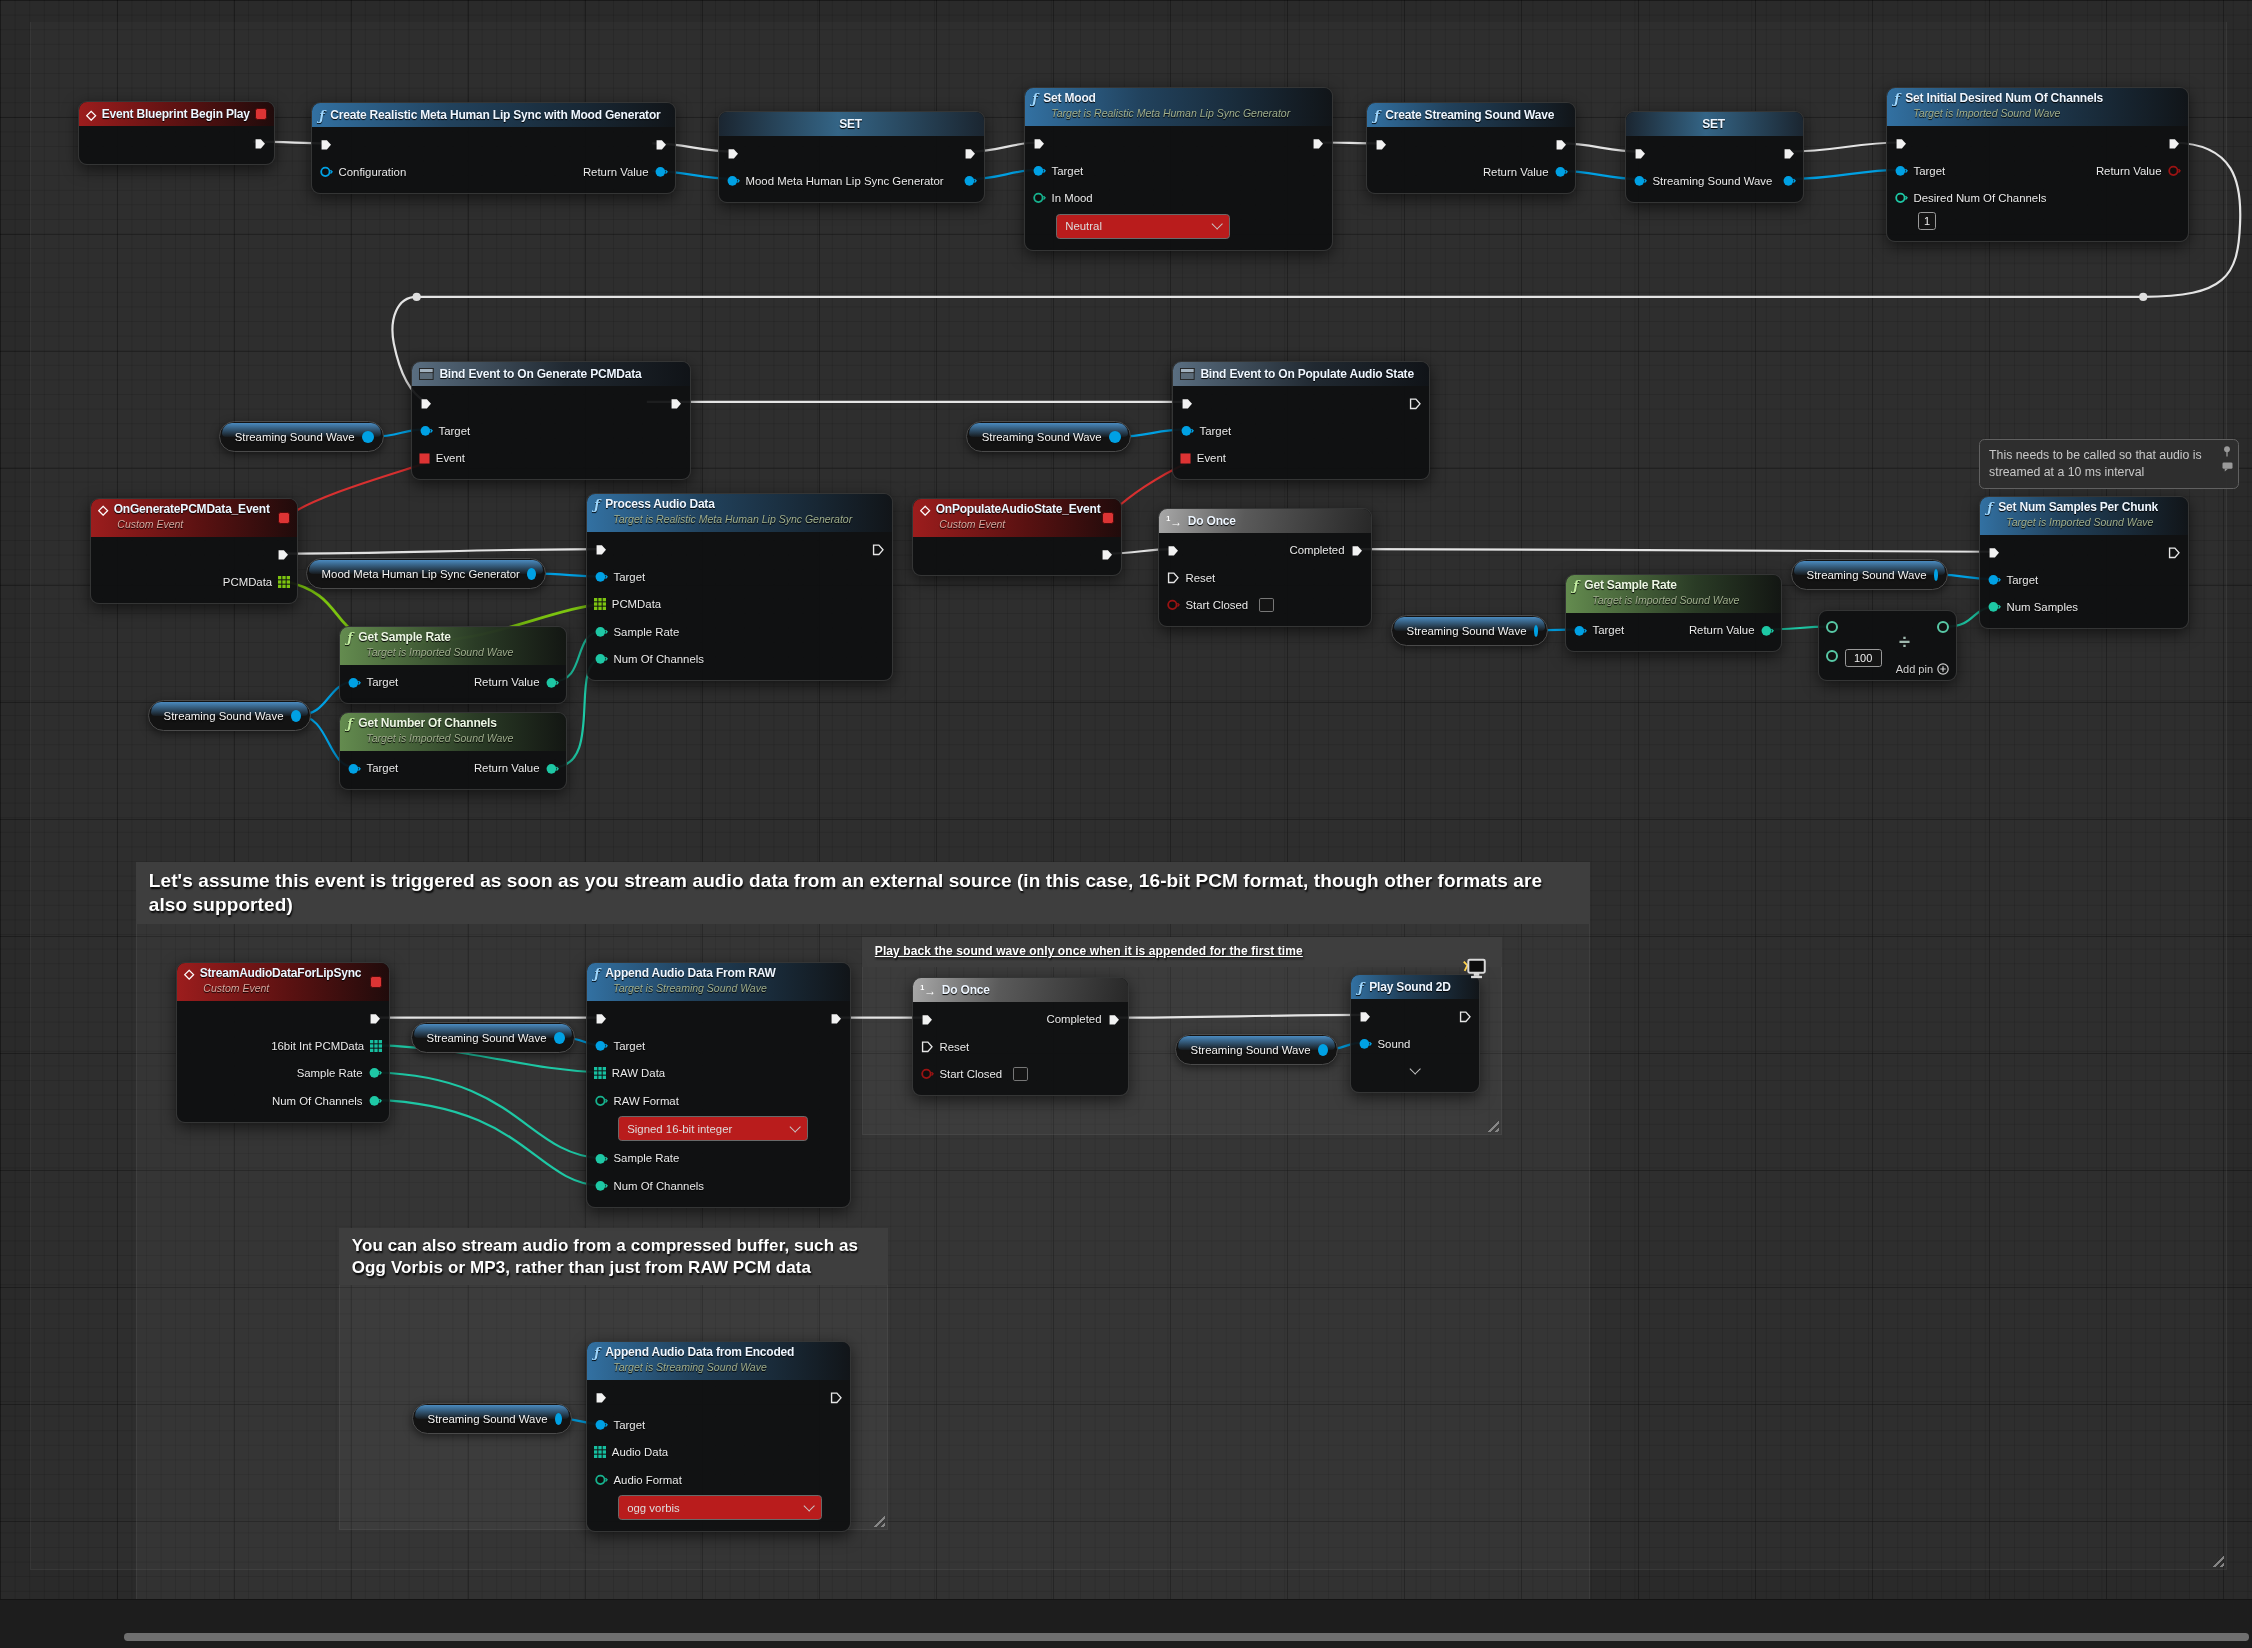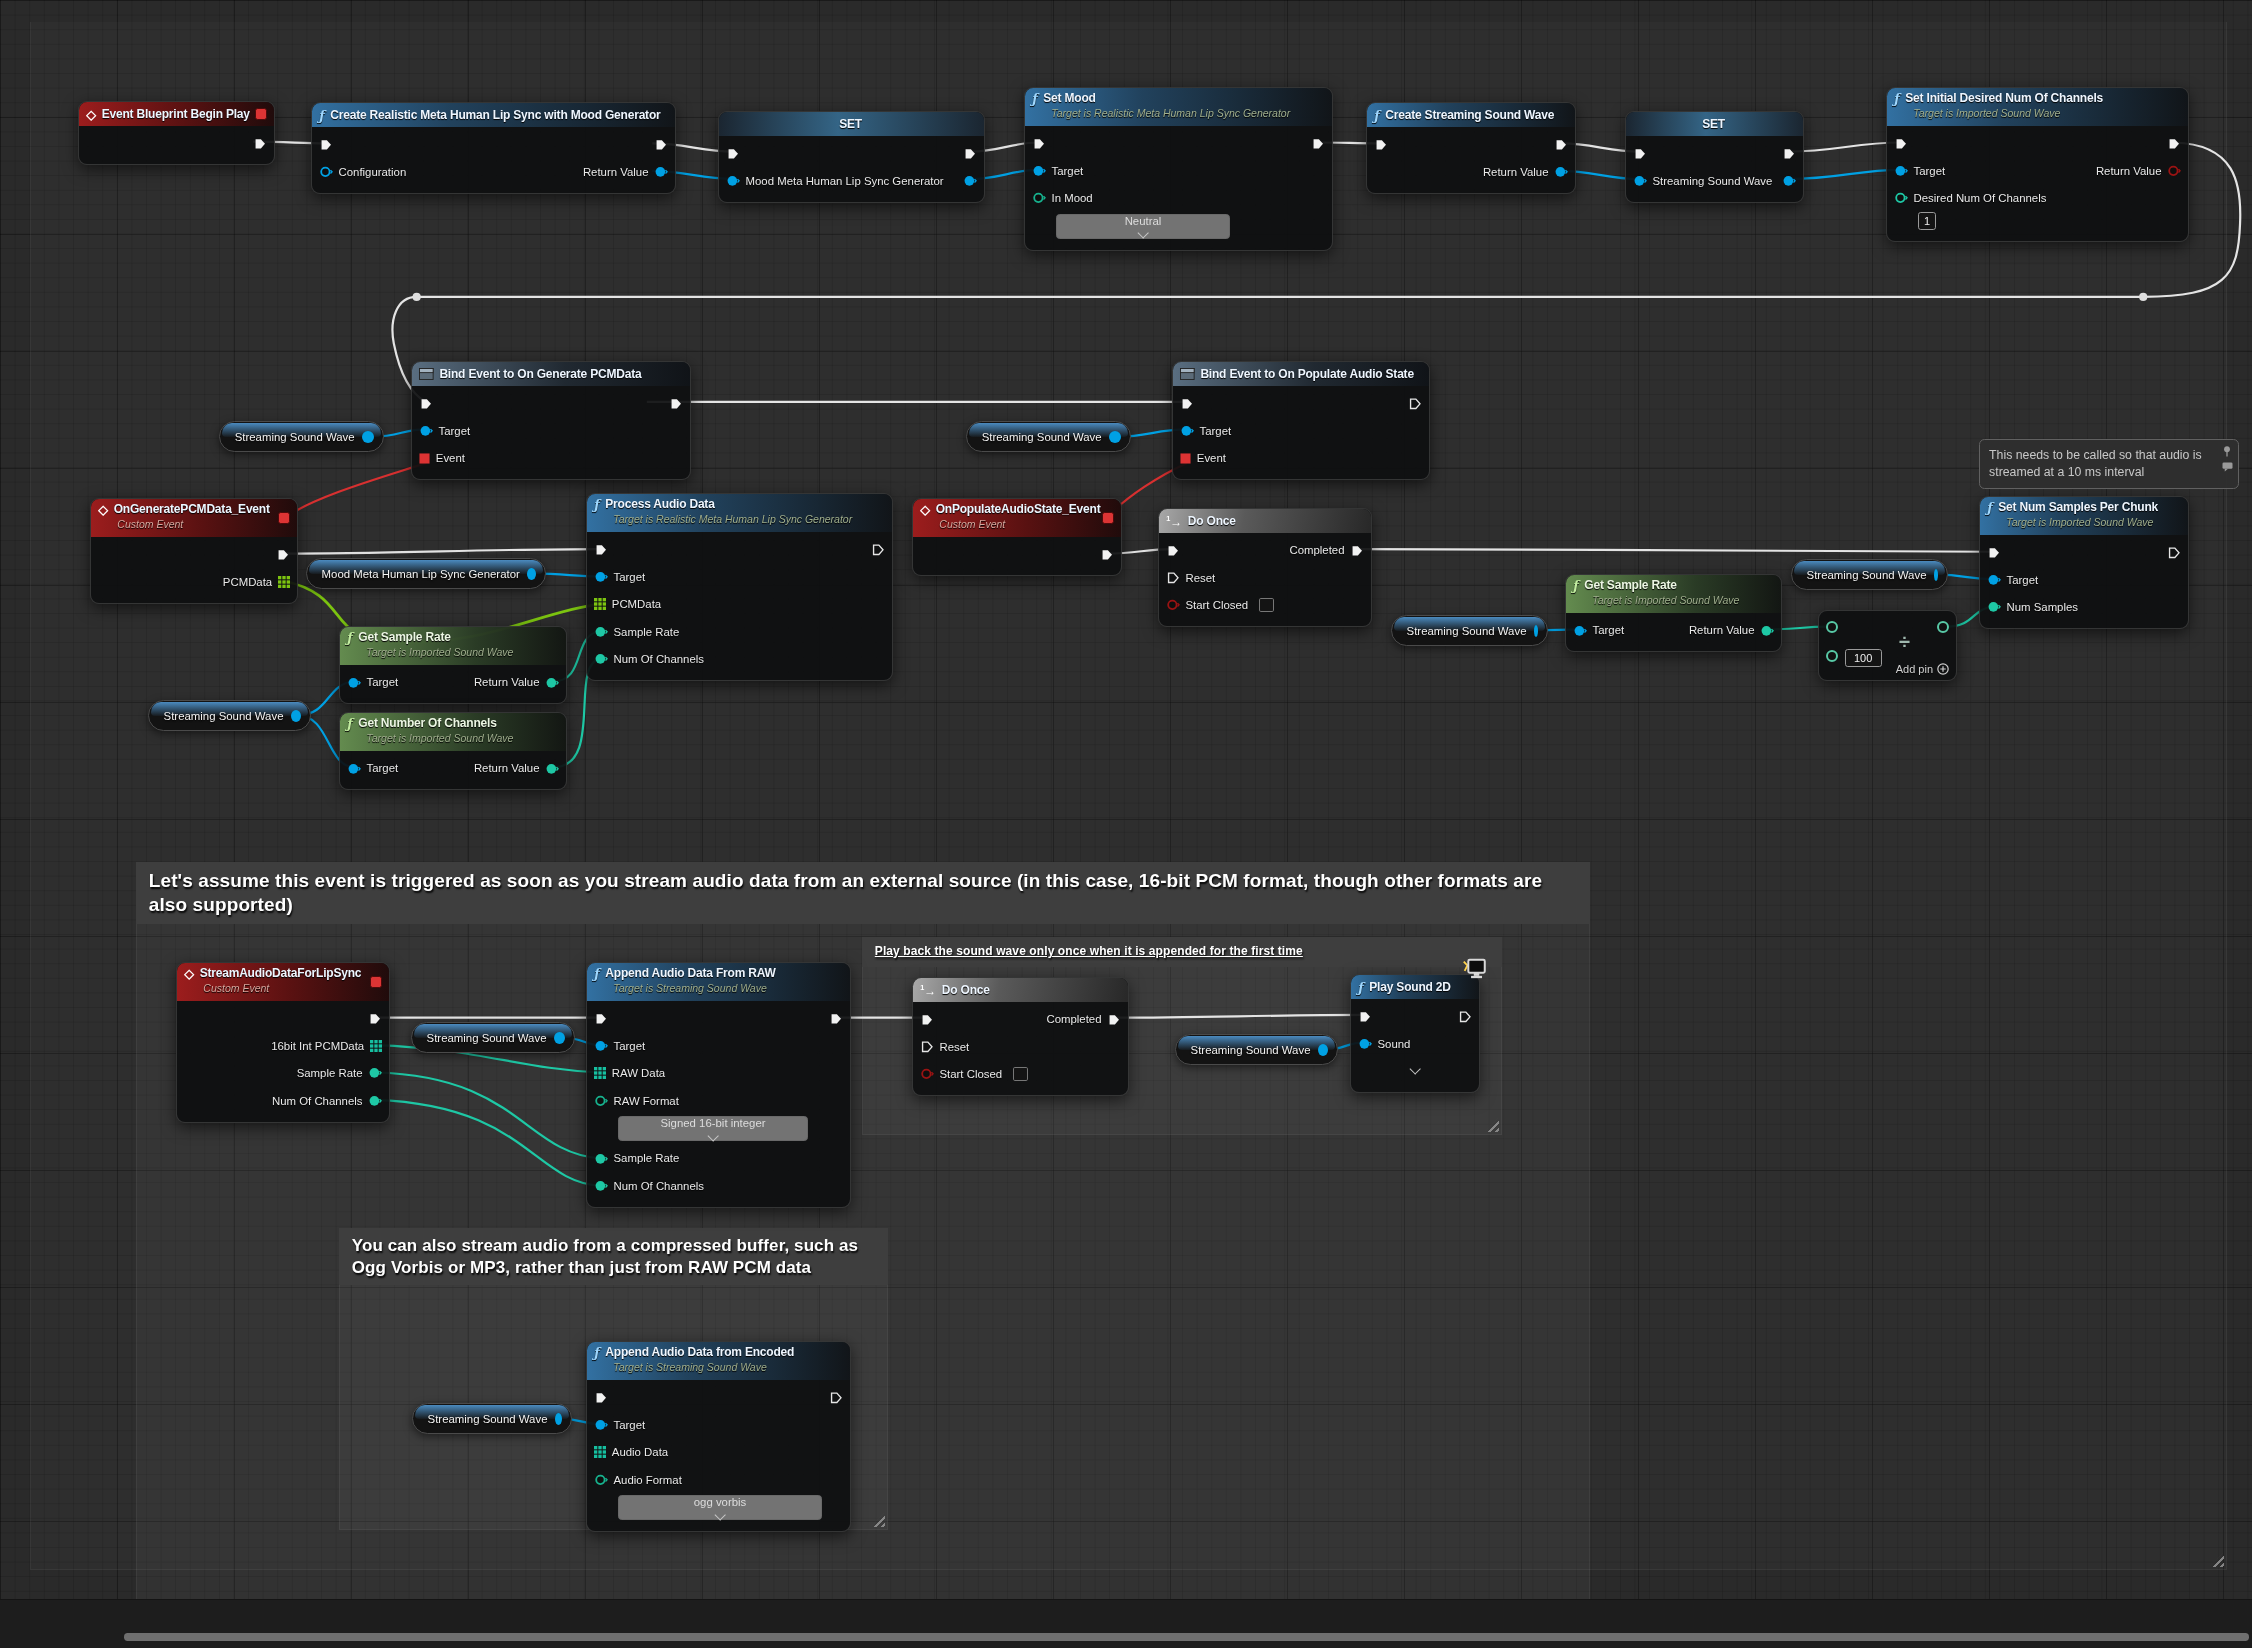--- a/index.html
+++ b/index.html
@@ -46,22 +46,22 @@
   .t-bind .hdr{background:linear-gradient(90deg, rgba(96,118,138,.92), rgba(36,46,56,.82) 55%, rgba(16,20,25,.8));}
   .badge{position:absolute;right:7.3px;top:50%;margin-top:-6.4px;width:12px;height:12px;background:#dc3434;
          border:1.8px solid #4d0a0a;border-radius:2.7px;box-sizing:border-box;}
   .body{padding:3.7px 0 7.3px;}
   .row{height:27.4px;display:flex;align-items:center;padding:0 7.3px;gap:6.4px;box-sizing:border-box;}
   .row.between{justify-content:space-between;}
   .row.rightonly{justify-content:flex-end;}
   .pside{display:flex;align-items:center;gap:5.5px;}
   .plabel{font-size:11.4px;color:#eaeaea;white-space:nowrap;text-shadow:0 0.9px 0.9px #000;}
   .pin{display:flex;align-items:center;}
-  .subdd{margin:1.8px 7.3px 3.7px 31px;height:25px;border:0.9px solid #696969;background:#737373;border-radius:3.7px;
-         display:flex;align-items:center;justify-content:space-between;padding:0 8.2px;box-sizing:border-box;flex-direction:column;}
+  .subdd{margin:1.8px 7.3px 3.7px 31px;height:25px;border:0.9px solid #696969;background:#b91c1c;border-radius:3.7px;
+         display:flex;align-items:center;justify-content:space-between;padding:0 8.2px;box-sizing:border-box;}
   .ddtext{font-size:11.4px;color:#ddd;white-space:nowrap;}
   .chev{width:7.3px;height:7.3px;border-right:1.8px solid #c9c9c9;border-bottom:1.8px solid #c9c9c9;transform:rotate(45deg);margin-top:-3.7px;}
   .subin{margin:0 0 3.7px 31px;display:flex;}
   .ibox{min-width:18.3px;height:18.3px;border:1.4px solid #9a9a9a;border-radius:2.7px;background:#141414;color:#eee;
         display:flex;align-items:center;justify-content:center;font-size:11px;padding:0 3.7px;box-sizing:border-box;}
   .cbx{width:14.6px;height:14.6px;border:1.4px solid #777;background:#141414;border-radius:1.8px;margin-left:5.5px;box-sizing:border-box;}
   .chevrow{justify-content:center;}
   .monitor{position:absolute;right:-7.3px;top:-18.3px;}
   
   .pill{position:absolute;z-index:4;height:31px;border-radius:15.5px;background:#131313;border:0.9px solid #4a4a4a;

